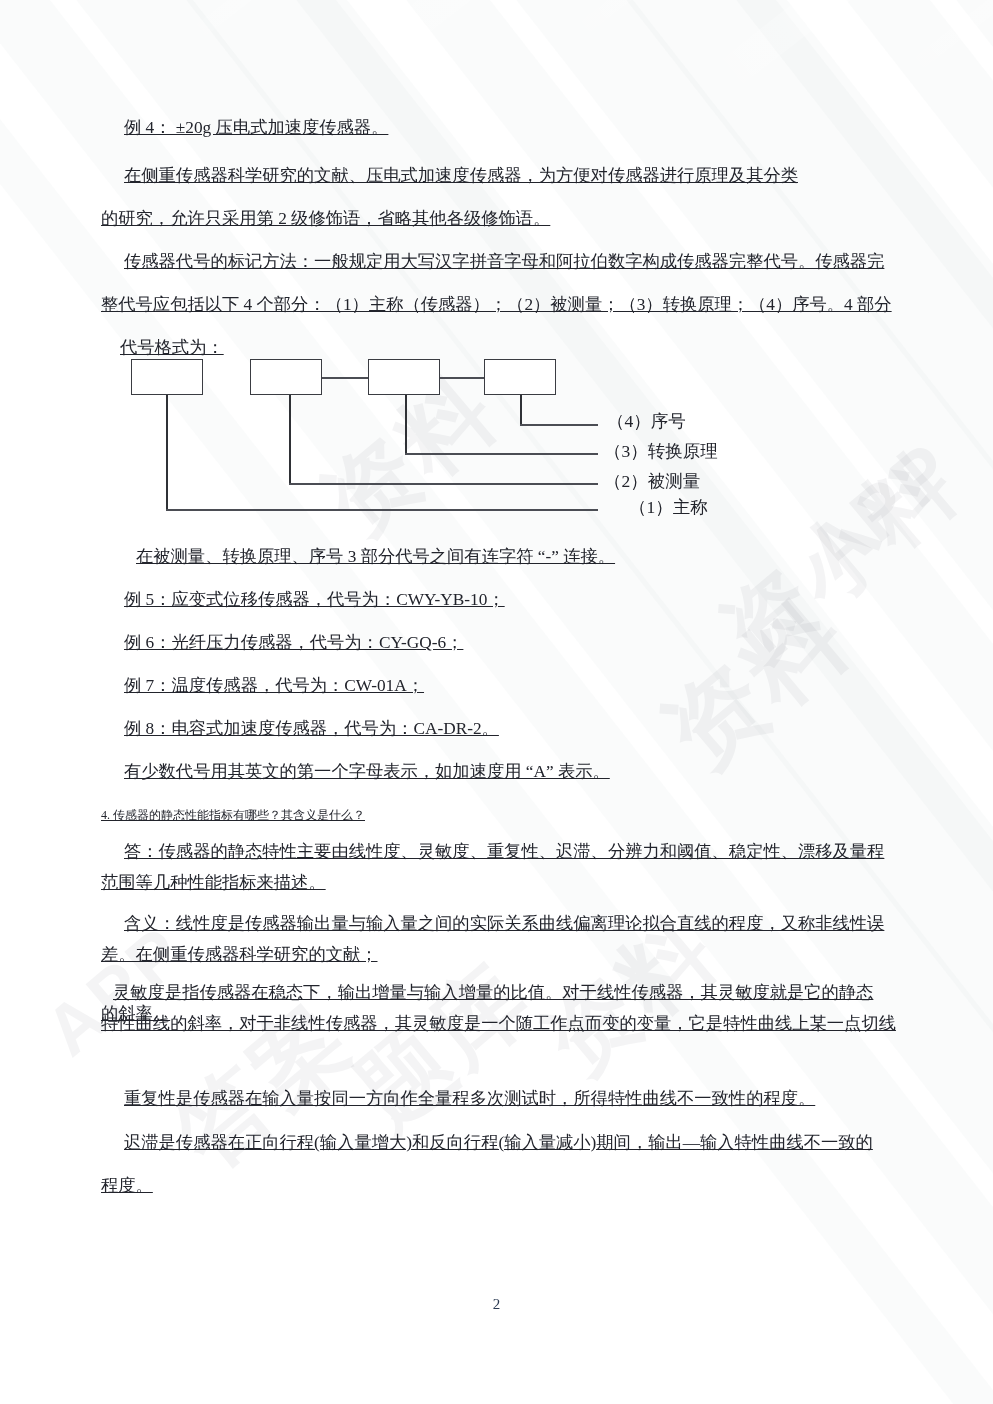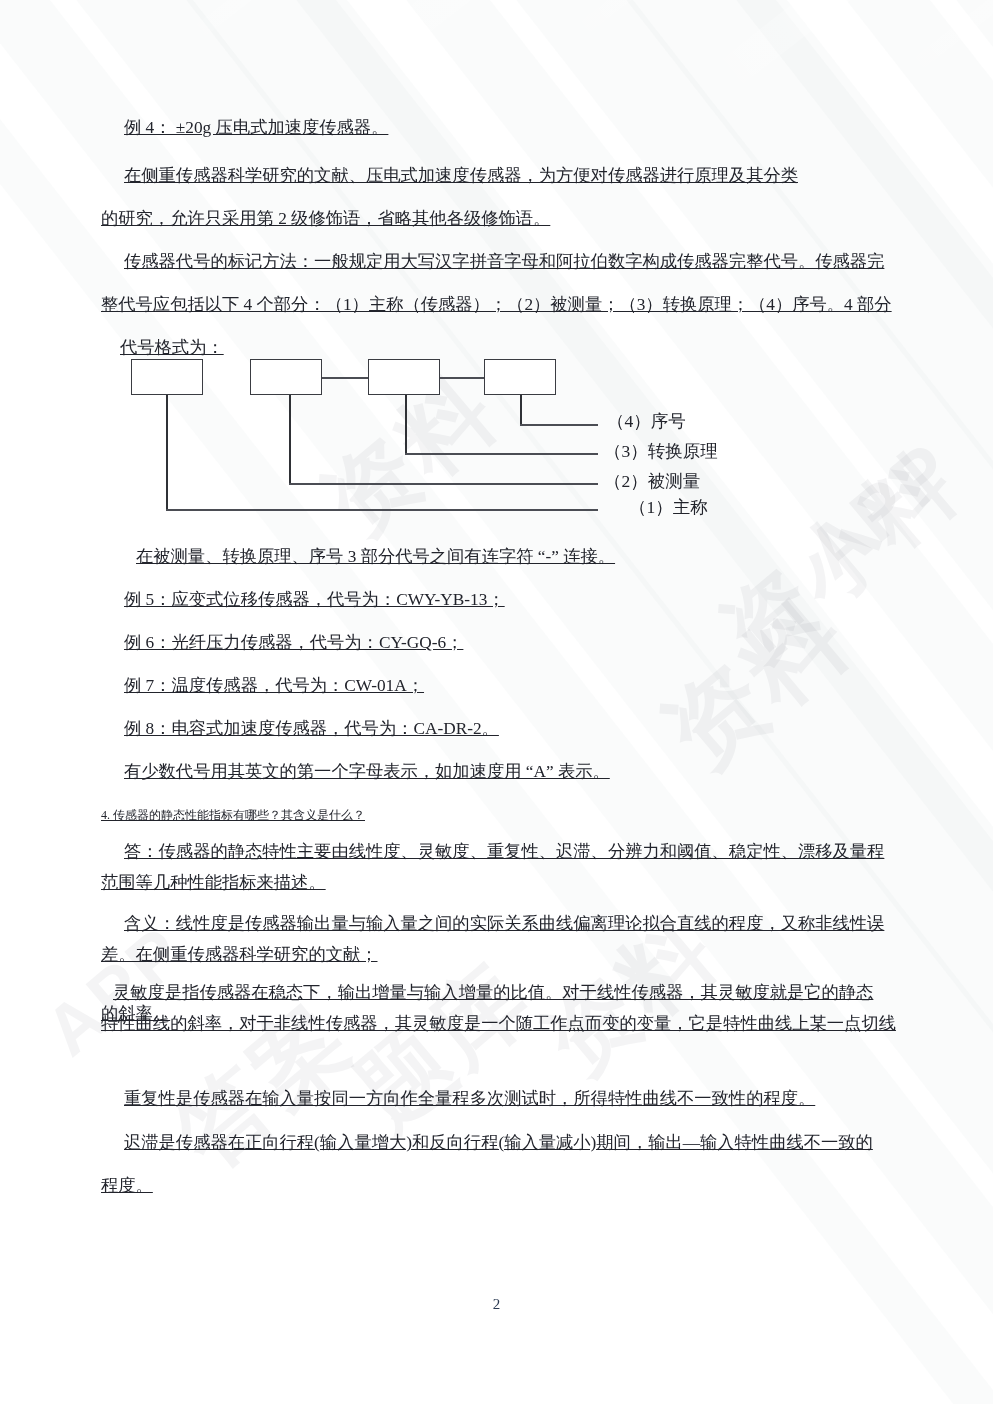--- a/index.html
+++ b/index.html
@@ -169,21 +169,21 @@
     </div>
 
   <div class="content" id="content">
       <p class="line" style="left: 124px; top: 118px;">例 4：  ±20g 压电式加速度传感器。</p>
       <p class="line" style="left: 124px; top: 166px;">在侧重传感器科学研究的文献、压电式加速度传感器，为方便对传感器进行原理及其分类</p>
       <p class="line" style="left: 101px; top: 209px; text-align: center;">的研究，允许只采用第 2 级修饰语，省略其他各级修饰语。</p>
       <p class="line" style="left: 124px; top: 252px;">传感器代号的标记方法：一般规定用大写汉字拼音字母和阿拉伯数字构成传感器完整代号。传感器完</p>
       <p class="line" style="left: 101px; top: 295px;">整代号应包括以下 4 个部分：（1）主称（传感器）；（2）被测量；（3）转换原理；（4）序号。4 部分</p>
       <p class="line" style="left: 120px; top: 338px;">代号格式为：</p>
       <p class="line" style="left: 136px; top: 547px;">在被测量、转换原理、序号 3 部分代号之间有连字符 “-” 连接。</p>
-      <p class="line" style="left: 124px; top: 590px;">例 5：应变式位移传感器，代号为：CWY-YB-13；</p>
+      <p class="line" style="left: 124px; top: 590px;">例 5：应变式位移传感器，代号为：CWY-YB-10；</p>
       <p class="line" style="left: 124px; top: 633px;">例 6：光纤压力传感器，代号为：CY-GQ-6；</p>
       <p class="line" style="left: 124px; top: 676px;">例 7：温度传感器，代号为：CW-01A；</p>
       <p class="line" style="left: 124px; top: 719px;">例 8：电容式加速度传感器，代号为：CA-DR-2。</p>
       <p class="line" style="left: 124px; top: 762px;">有少数代号用其英文的第一个字母表示，如加速度用 “A” 表示。</p>
       <p class="line q" style="left: 101px; top: 805px;">4.  传感器的静态性能指标有哪些？其含义是什么？</p>
       <p class="line" style="left: 124px; top: 842px;">答：传感器的静态特性主要由线性度、灵敏度、重复性、迟滞、分辨力和阈值、稳定性、漂移及量程</p>
       <p class="line" style="left: 101px; top: 873px;">范围等几种性能指标来描述。</p>
       <p class="line" style="left: 124px; top: 914px;">含义：线性度是传感器输出量与输入量之间的实际关系曲线偏离理论拟合直线的程度，又称非线性误</p>
       <p class="line" style="left: 101px; top: 945px;">差。在侧重传感器科学研究的文献；</p>
       <p class="line" style="left: 113px; top: 983px;">灵敏度是指传感器在稳态下，输出增量与输入增量的比值。对于线性传感器，其灵敏度就是它的静态</p>

